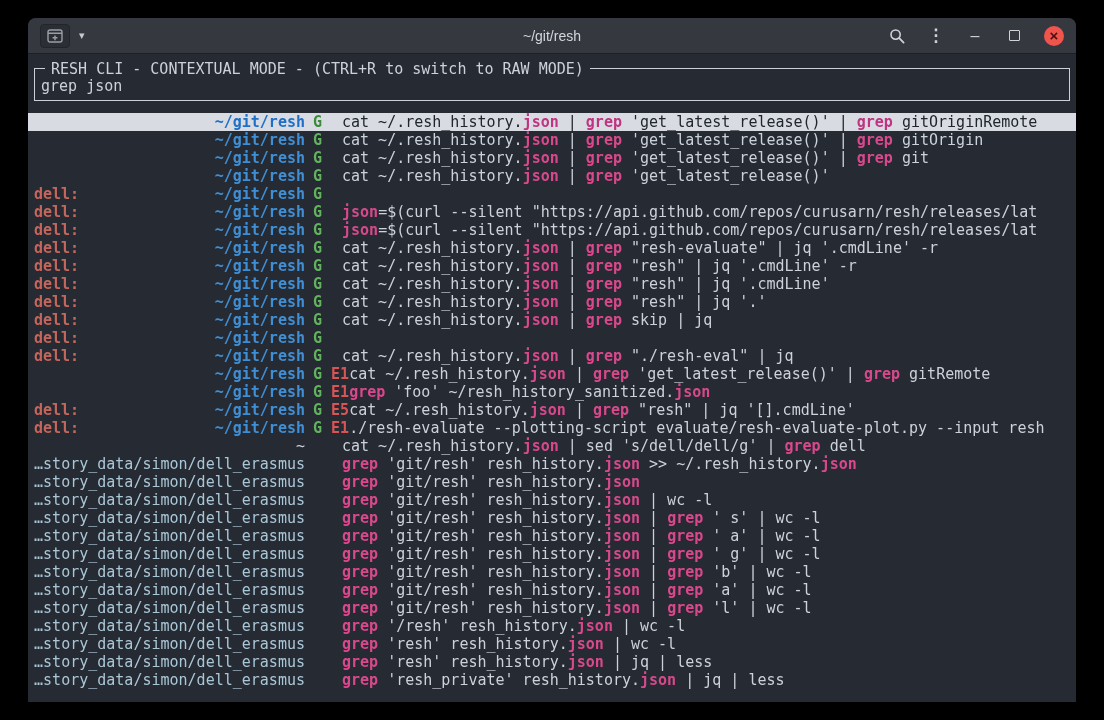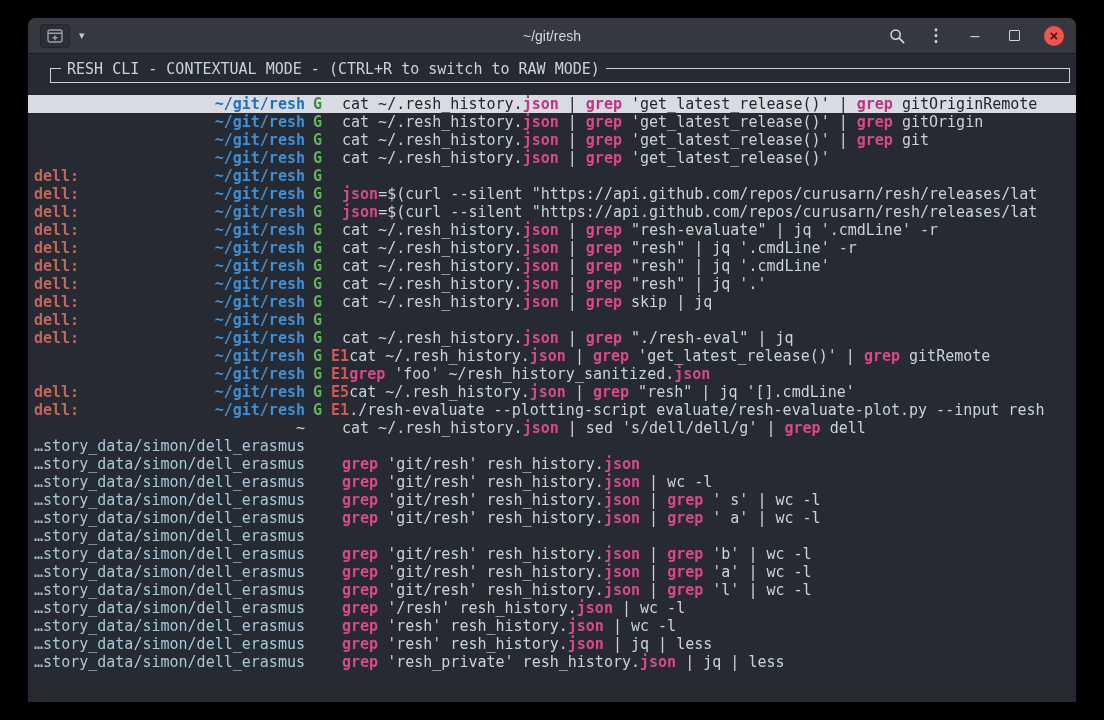--- a/index.html
+++ b/index.html
@@ -24,21 +24,21 @@
   .kebab{font-size:17px;font-weight:bold;letter-spacing:0;}
   .min{font-size:16px;}
   .restore-glyph{width:9px;height:9px;border:1.5px solid #cfd3d8;display:inline-block;border-radius:1px;}
   .tb-close{width:20px;height:20px;border-radius:50%;background:var(--close_bg);color:var(--close_x);
             display:flex;align-items:center;justify-content:center;font-size:15px;font-weight:bold;
             cursor:pointer;line-height:1;}
   
   .term{height:648px;box-sizing:border-box;background:var(--term_bg);padding:4px 6px;
         font-family:"DejaVu Sans Mono", monospace;font-size:15px;line-height:18px;
         color:var(--term_text);overflow:hidden;}
-  .mode-box{position:relative;border:1px solid var(--box_border);margin:10px 0 12px 16px;
+  .mode-box{position:relative;border:1px solid var(--box_border);margin:10px 0 12px 0;
             padding:8px 6px 5px 6px;box-sizing:border-box;}
   .mode-title{position:absolute;top:-10px;left:10px;background:var(--term_bg);
               padding:0 6px;color:var(--term_text);line-height:20px;white-space:pre;}
   .query{white-space:pre;}
   
   .rows{margin-top:0;}
   .row{display:flex;height:18px;line-height:18px;white-space:pre;overflow:hidden;}
   .row.selected{background:var(--sel_bg);color:var(--sel_text);margin:0 -6px;padding:0 6px;}
   .loc{flex:none;width:271px;display:flex;justify-content:space-between;overflow:hidden;}
   .host{color:var(--host_red);font-weight:bold;}
@@ -90,20 +90,21 @@
           </span>
         <span class="tb-close">
             <span>×</span>
           </span>
       </div>
     </div>
 
     <div class="term">
       <div class="mode-box">
         <span class="mode-title">RESH CLI - CONTEXTUAL MODE - (CTRL+R to switch to RAW MODE)</span>
+        <div class="query">grep json</div>
       </div>
       <div class="rows">
           <div class="row selected"><span class="loc"><span class="host"></span><span class="path blue">~/git/resh</span></span><span class="flags"><span class="flag-g">G</span></span><span class="cmd"><span>cat ~/.resh_history.</span><span class="hl">json</span><span> | </span><span class="hl">grep</span><span> 'get_latest_release()' | </span><span class="hl">grep</span><span> gitOriginRemote</span></span></div>
           <div class="row"><span class="loc"><span class="host"></span><span class="path blue">~/git/resh</span></span><span class="flags"><span class="flag-g">G</span></span><span class="cmd"><span>cat ~/.resh_history.</span><span class="hl">json</span><span> | </span><span class="hl">grep</span><span> 'get_latest_release()' | </span><span class="hl">grep</span><span> gitOrigin</span></span></div>
           <div class="row"><span class="loc"><span class="host"></span><span class="path blue">~/git/resh</span></span><span class="flags"><span class="flag-g">G</span></span><span class="cmd"><span>cat ~/.resh_history.</span><span class="hl">json</span><span> | </span><span class="hl">grep</span><span> 'get_latest_release()' | </span><span class="hl">grep</span><span> git</span></span></div>
           <div class="row"><span class="loc"><span class="host"></span><span class="path blue">~/git/resh</span></span><span class="flags"><span class="flag-g">G</span></span><span class="cmd"><span>cat ~/.resh_history.</span><span class="hl">json</span><span> | </span><span class="hl">grep</span><span> 'get_latest_release()'</span></span></div>
           <div class="row"><span class="loc"><span class="host">dell:</span><span class="path blue">~/git/resh</span></span><span class="flags"><span class="flag-g">G</span></span></div>
           <div class="row"><span class="loc"><span class="host">dell:</span><span class="path blue">~/git/resh</span></span><span class="flags"><span class="flag-g">G</span></span><span class="cmd"><span class="hl">json</span><span>=$(curl --silent "https://api.github.com/repos/curusarn/resh/releases/lat</span></span></div>
           <div class="row"><span class="loc"><span class="host">dell:</span><span class="path blue">~/git/resh</span></span><span class="flags"><span class="flag-g">G</span></span><span class="cmd"><span class="hl">json</span><span>=$(curl --silent "https://api.github.com/repos/curusarn/resh/releases/lat</span></span></div>
           <div class="row"><span class="loc"><span class="host">dell:</span><span class="path blue">~/git/resh</span></span><span class="flags"><span class="flag-g">G</span></span><span class="cmd"><span>cat ~/.resh_history.</span><span class="hl">json</span><span> | </span><span class="hl">grep</span><span> "resh-evaluate" | jq '.cmdLine' -r</span></span></div>
@@ -111,26 +112,26 @@
           <div class="row"><span class="loc"><span class="host">dell:</span><span class="path blue">~/git/resh</span></span><span class="flags"><span class="flag-g">G</span></span><span class="cmd"><span>cat ~/.resh_history.</span><span class="hl">json</span><span> | </span><span class="hl">grep</span><span> "resh" | jq '.cmdLine'</span></span></div>
           <div class="row"><span class="loc"><span class="host">dell:</span><span class="path blue">~/git/resh</span></span><span class="flags"><span class="flag-g">G</span></span><span class="cmd"><span>cat ~/.resh_history.</span><span class="hl">json</span><span> | </span><span class="hl">grep</span><span> "resh" | jq '.'</span></span></div>
           <div class="row"><span class="loc"><span class="host">dell:</span><span class="path blue">~/git/resh</span></span><span class="flags"><span class="flag-g">G</span></span><span class="cmd"><span>cat ~/.resh_history.</span><span class="hl">json</span><span> | </span><span class="hl">grep</span><span> skip | jq</span></span></div>
           <div class="row"><span class="loc"><span class="host">dell:</span><span class="path blue">~/git/resh</span></span><span class="flags"><span class="flag-g">G</span></span></div>
           <div class="row"><span class="loc"><span class="host">dell:</span><span class="path blue">~/git/resh</span></span><span class="flags"><span class="flag-g">G</span></span><span class="cmd"><span>cat ~/.resh_history.</span><span class="hl">json</span><span> | </span><span class="hl">grep</span><span> "./resh-eval" | jq</span></span></div>
           <div class="row"><span class="loc"><span class="host"></span><span class="path blue">~/git/resh</span></span><span class="flags"><span class="flag-g">G</span> <span class="flag-e">E1</span></span><span class="cmd"><span>cat ~/.resh_history.</span><span class="hl">json</span><span> | </span><span class="hl">grep</span><span> 'get_latest_release()' | </span><span class="hl">grep</span><span> gitRemote</span></span></div>
           <div class="row"><span class="loc"><span class="host"></span><span class="path blue">~/git/resh</span></span><span class="flags"><span class="flag-g">G</span> <span class="flag-e">E1</span></span><span class="cmd"><span class="hl">grep</span><span> 'foo' ~/resh_history_sanitized.</span><span class="hl">json</span></span></div>
           <div class="row"><span class="loc"><span class="host">dell:</span><span class="path blue">~/git/resh</span></span><span class="flags"><span class="flag-g">G</span> <span class="flag-e">E5</span></span><span class="cmd"><span>cat ~/.resh_history.</span><span class="hl">json</span><span> | </span><span class="hl">grep</span><span> "resh" | jq '[].cmdLine'</span></span></div>
           <div class="row"><span class="loc"><span class="host">dell:</span><span class="path blue">~/git/resh</span></span><span class="flags"><span class="flag-g">G</span> <span class="flag-e">E1</span></span><span class="cmd"><span>./resh-evaluate --plotting-script evaluate/resh-evaluate-plot.py --input resh</span></span></div>
           <div class="row"><span class="loc"><span class="host"></span><span class="path plain">~</span></span><span class="flags"></span><span class="cmd"><span>cat ~/.resh_history.</span><span class="hl">json</span><span> | sed 's/dell/dell/g' | </span><span class="hl">grep</span><span> dell</span></span></div>
-          <div class="row"><span class="loc"><span class="host"></span><span class="path cyan">…story_data/simon/dell_erasmus</span></span><span class="flags"></span></div>
+          <div class="row"><span class="loc"><span class="host"></span><span class="path cyan">…story_data/simon/dell_erasmus</span></span><span class="flags"></span><span class="cmd"><span class="hl">grep</span><span> 'git/resh' resh_history.</span><span class="hl">json</span><span> &gt;&gt; ~/.resh_history.</span><span class="hl">json</span></span></div>
           <div class="row"><span class="loc"><span class="host"></span><span class="path cyan">…story_data/simon/dell_erasmus</span></span><span class="flags"></span><span class="cmd"><span class="hl">grep</span><span> 'git/resh' resh_history.</span><span class="hl">json</span></span></div>
           <div class="row"><span class="loc"><span class="host"></span><span class="path cyan">…story_data/simon/dell_erasmus</span></span><span class="flags"></span><span class="cmd"><span class="hl">grep</span><span> 'git/resh' resh_history.</span><span class="hl">json</span><span> | wc -l</span></span></div>
           <div class="row"><span class="loc"><span class="host"></span><span class="path cyan">…story_data/simon/dell_erasmus</span></span><span class="flags"></span><span class="cmd"><span class="hl">grep</span><span> 'git/resh' resh_history.</span><span class="hl">json</span><span> | </span><span class="hl">grep</span><span> ' s' | wc -l</span></span></div>
           <div class="row"><span class="loc"><span class="host"></span><span class="path cyan">…story_data/simon/dell_erasmus</span></span><span class="flags"></span><span class="cmd"><span class="hl">grep</span><span> 'git/resh' resh_history.</span><span class="hl">json</span><span> | </span><span class="hl">grep</span><span> ' a' | wc -l</span></span></div>
-          <div class="row"><span class="loc"><span class="host"></span><span class="path cyan">…story_data/simon/dell_erasmus</span></span><span class="flags"></span></div>
+          <div class="row"><span class="loc"><span class="host"></span><span class="path cyan">…story_data/simon/dell_erasmus</span></span><span class="flags"></span><span class="cmd"><span class="hl">grep</span><span> 'git/resh' resh_history.</span><span class="hl">json</span><span> | </span><span class="hl">grep</span><span> ' g' | wc -l</span></span></div>
           <div class="row"><span class="loc"><span class="host"></span><span class="path cyan">…story_data/simon/dell_erasmus</span></span><span class="flags"></span><span class="cmd"><span class="hl">grep</span><span> 'git/resh' resh_history.</span><span class="hl">json</span><span> | </span><span class="hl">grep</span><span> 'b' | wc -l</span></span></div>
           <div class="row"><span class="loc"><span class="host"></span><span class="path cyan">…story_data/simon/dell_erasmus</span></span><span class="flags"></span><span class="cmd"><span class="hl">grep</span><span> 'git/resh' resh_history.</span><span class="hl">json</span><span> | </span><span class="hl">grep</span><span> 'a' | wc -l</span></span></div>
           <div class="row"><span class="loc"><span class="host"></span><span class="path cyan">…story_data/simon/dell_erasmus</span></span><span class="flags"></span><span class="cmd"><span class="hl">grep</span><span> 'git/resh' resh_history.</span><span class="hl">json</span><span> | </span><span class="hl">grep</span><span> 'l' | wc -l</span></span></div>
           <div class="row"><span class="loc"><span class="host"></span><span class="path cyan">…story_data/simon/dell_erasmus</span></span><span class="flags"></span><span class="cmd"><span class="hl">grep</span><span> '/resh' resh_history.</span><span class="hl">json</span><span> | wc -l</span></span></div>
           <div class="row"><span class="loc"><span class="host"></span><span class="path cyan">…story_data/simon/dell_erasmus</span></span><span class="flags"></span><span class="cmd"><span class="hl">grep</span><span> 'resh' resh_history.</span><span class="hl">json</span><span> | wc -l</span></span></div>
           <div class="row"><span class="loc"><span class="host"></span><span class="path cyan">…story_data/simon/dell_erasmus</span></span><span class="flags"></span><span class="cmd"><span class="hl">grep</span><span> 'resh' resh_history.</span><span class="hl">json</span><span> | jq | less</span></span></div>
           <div class="row"><span class="loc"><span class="host"></span><span class="path cyan">…story_data/simon/dell_erasmus</span></span><span class="flags"></span><span class="cmd"><span class="hl">grep</span><span> 'resh_private' resh_history.</span><span class="hl">json</span><span> | jq | less</span></span></div>
         </div>
     </div>
 

